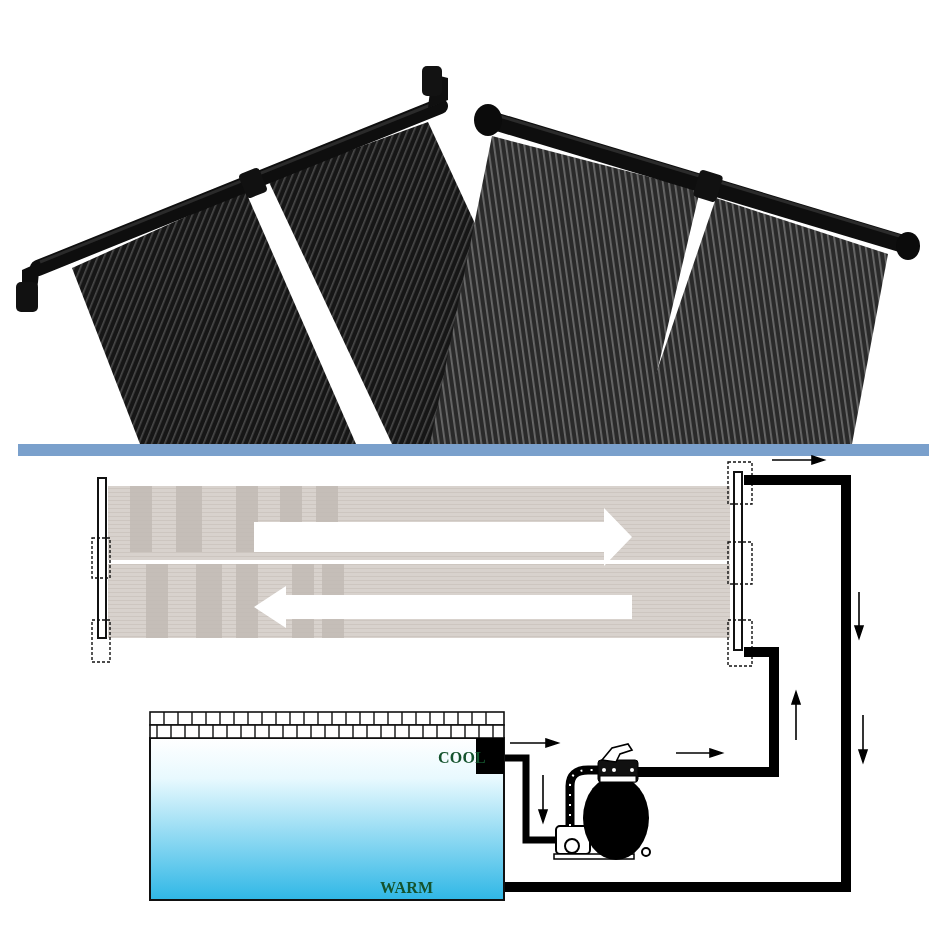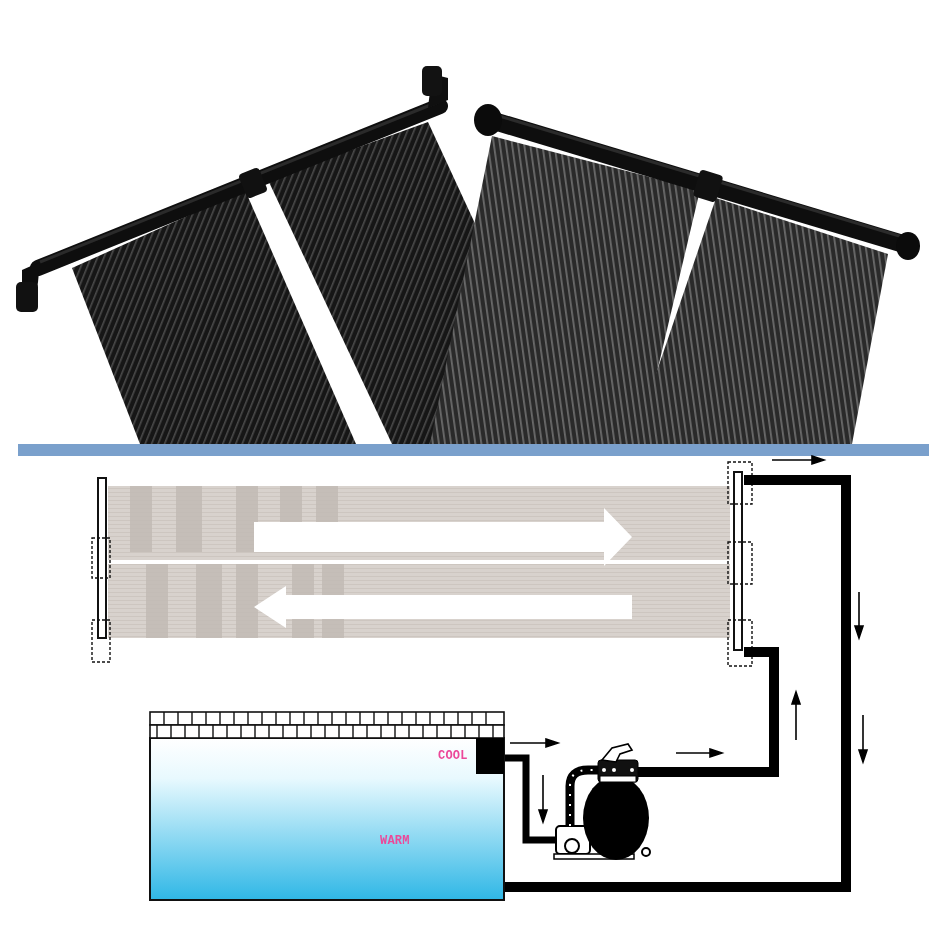--- a/index.html
+++ b/index.html
@@ -1,18 +1,18 @@
 <!DOCTYPE html>
 <html><head>
 <meta charset="utf-8">
 <style>
   html, body { margin:0; padding:0; background:#ffffff; }
   body { width:947px; height:947px; overflow:hidden; position:relative; font-family:"Liberation Sans", sans-serif; }
   #stage { position:absolute; left:0; top:0; width:947px; height:947px; }
-  .label { position:absolute; font-family:Liberation Mono, monospace; font-weight:bold; color:#ec4899; font-size:12px; letter-spacing:0.2px; }
+  .label { position:absolute; font-family:Liberation Serif, serif; font-weight:bold; color:#14532d; font-size:16px; letter-spacing:0.2px; }
 </style>
 </head>
 <body>
 
 <div id="stage">
 <svg width="947" height="947" viewBox="0 0 947 947" xmlns="http://www.w3.org/2000/svg">
   <defs>
     <pattern id="tubesL" patternUnits="userSpaceOnUse" width="6" height="6" patternTransform="rotate(22)">
       <rect width="6" height="6" fill="#161616"></rect>
       <rect x="0" width="1.6" height="6" fill="#4a4a4a"></rect>
@@ -221,14 +221,14 @@
           <polygon points="855,626 859,638 863,626"></polygon>
         </g>
     <g>
           <line x1="863" y1="715" x2="863" y2="752"></line>
           <polygon points="859,750 863,762 867,750"></polygon>
         </g>
   </g>
 </svg>
 
   <div class="label" style="left:438px; top:749px;">COOL</div>
-  <div class="label" style="left:380px; top:834px;">WARM</div>
+  <div class="label" style="left:380px; top:879px;">WARM</div>
 </div>
 
 </body></html>

